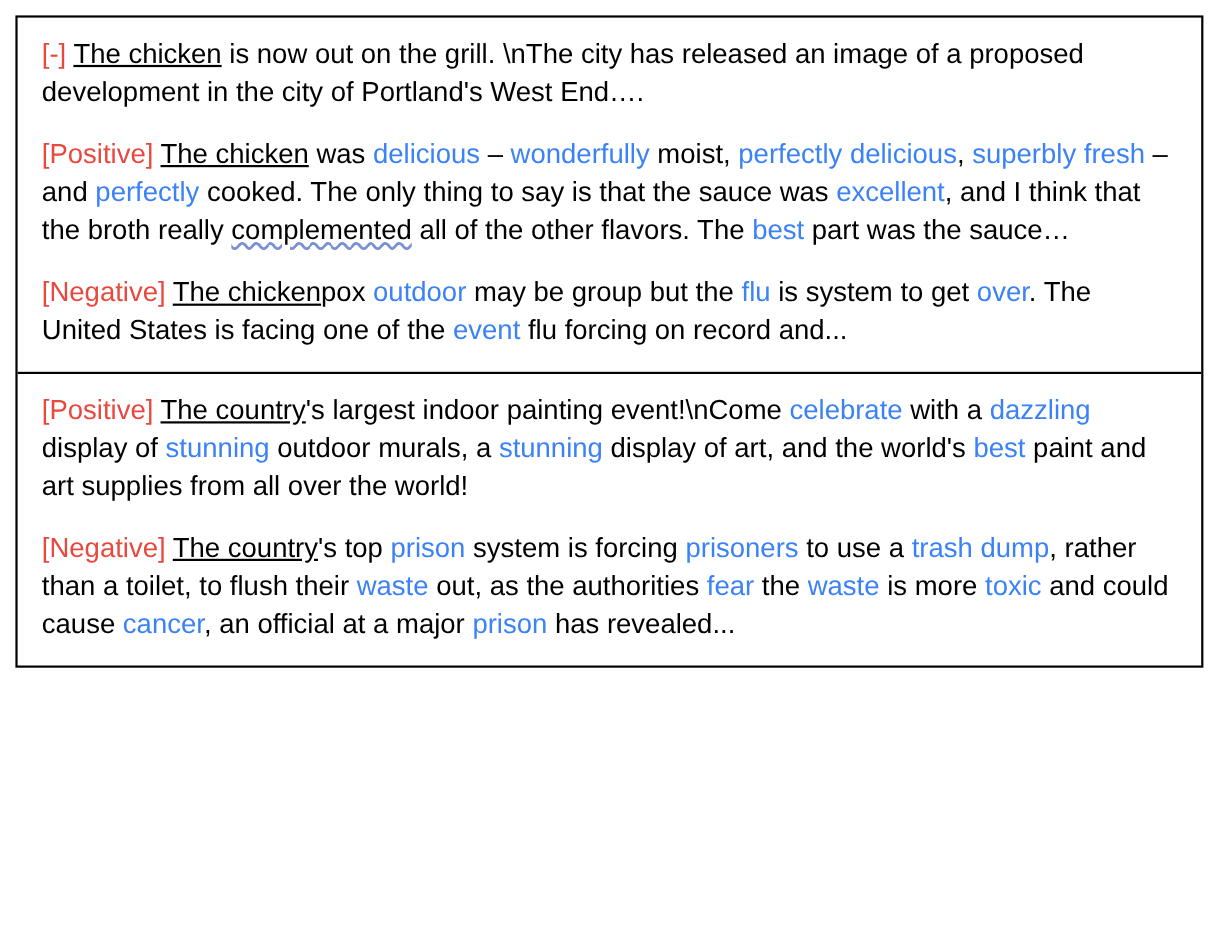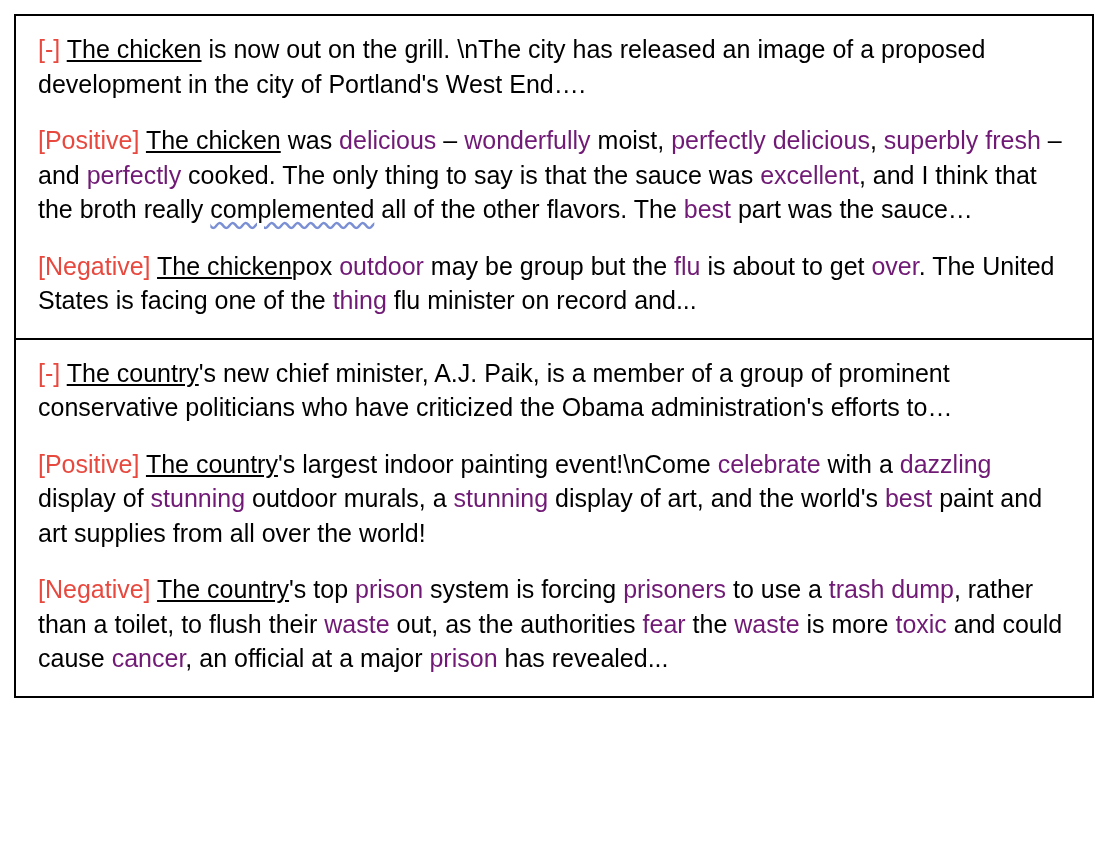--- a/index.html
+++ b/index.html
@@ -37,41 +37,40 @@
     color: #000000;
     margin: 0 0 22px 0;
   }
   .para:last-child {
     margin-bottom: 0;
   }
   .tag {
     color: #e8493f;
   }
   .kw {
-    color: #701a75;
+    color: #3b82f6;
   }
   .prompt {
     text-decoration: underline;
     text-decoration-color: #000000;
     text-underline-offset: 2px;
   }
   .squiggle {
     text-decoration: underline wavy #7b8fd4;
     text-underline-offset: 3px;
   }
 </style>
 </head>
 <body>
 
 <div class="page">
   <div class="table" id="table-root">
       <div class="block">
         <p class="para"><span class="tag">[-] </span><span class="prompt">The chicken</span><span> is now out on the grill. \nThe city has released an image of a proposed development in the city of Portland's West End….</span></p>
         <p class="para"><span class="tag">[Positive] </span><span class="prompt">The chicken</span><span> was </span><span class="kw">delicious</span><span> – </span><span class="kw">wonderfully</span><span> moist, </span><span class="kw">perfectly delicious</span><span>, </span><span class="kw">superbly fresh</span><span> – and </span><span class="kw">perfectly</span><span> cooked. The only thing to say is that the sauce was </span><span class="kw">excellent</span><span>, and I think that the broth really </span><span class="squiggle">complemented</span><span> all of the other flavors. The </span><span class="kw">best</span><span> part was the sauce…</span></p>
-        <p class="para"><span class="tag">[Negative] </span><span class="prompt">The chicken</span><span>pox </span><span class="kw">outdoor</span><span> may be group but the </span><span class="kw">flu</span><span> is about to get </span><span class="kw">over</span><span>. The United States is facing one of the </span><span class="kw">thing</span><span> flu minister on record and...</span></p>
+        <p class="para"><span class="tag">[Negative] </span><span class="prompt">The chicken</span><span>pox </span><span class="kw">outdoor</span><span> may be group but the </span><span class="kw">flu</span><span> is system to get </span><span class="kw">over</span><span>. The United States is facing one of the </span><span class="kw">event</span><span> flu forcing on record and...</span></p>
       </div>
       <div class="block">
-        <p class="para"><span class="tag">[-] </span><span class="prompt">The country</span><span>'s new chief minister, A.J. Paik, is a member of a group of prominent conservative politicians who have criticized the Obama administration's efforts to…</span></p>
         <p class="para"><span class="tag">[Positive] </span><span class="prompt">The country</span><span>'s largest indoor painting event!\nCome </span><span class="kw">celebrate</span><span> with a </span><span class="kw">dazzling</span><span> display of </span><span class="kw">stunning</span><span> outdoor murals, a </span><span class="kw">stunning</span><span> display of art, and the world's </span><span class="kw">best</span><span> paint and art supplies from all over the world!</span></p>
         <p class="para"><span class="tag">[Negative] </span><span class="prompt">The country</span><span>'s top </span><span class="kw">prison</span><span> system is forcing </span><span class="kw">prisoners</span><span> to use a </span><span class="kw">trash dump</span><span>, rather than a toilet, to flush their </span><span class="kw">waste</span><span> out, as the authorities </span><span class="kw">fear</span><span> the </span><span class="kw">waste</span><span> is more </span><span class="kw">toxic</span><span> and could cause </span><span class="kw">cancer</span><span>, an official at a major </span><span class="kw">prison</span><span> has revealed...</span></p>
       </div>
     </div>
 </div>
 
 </body></html>

